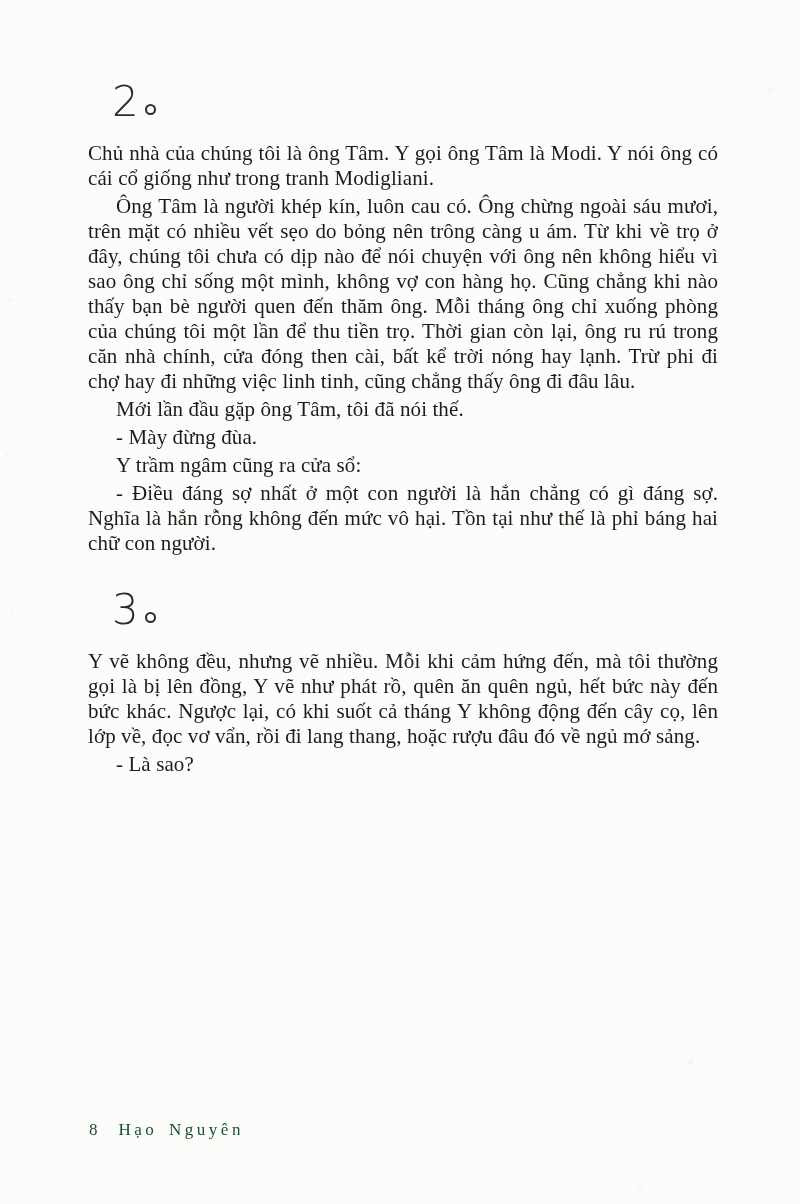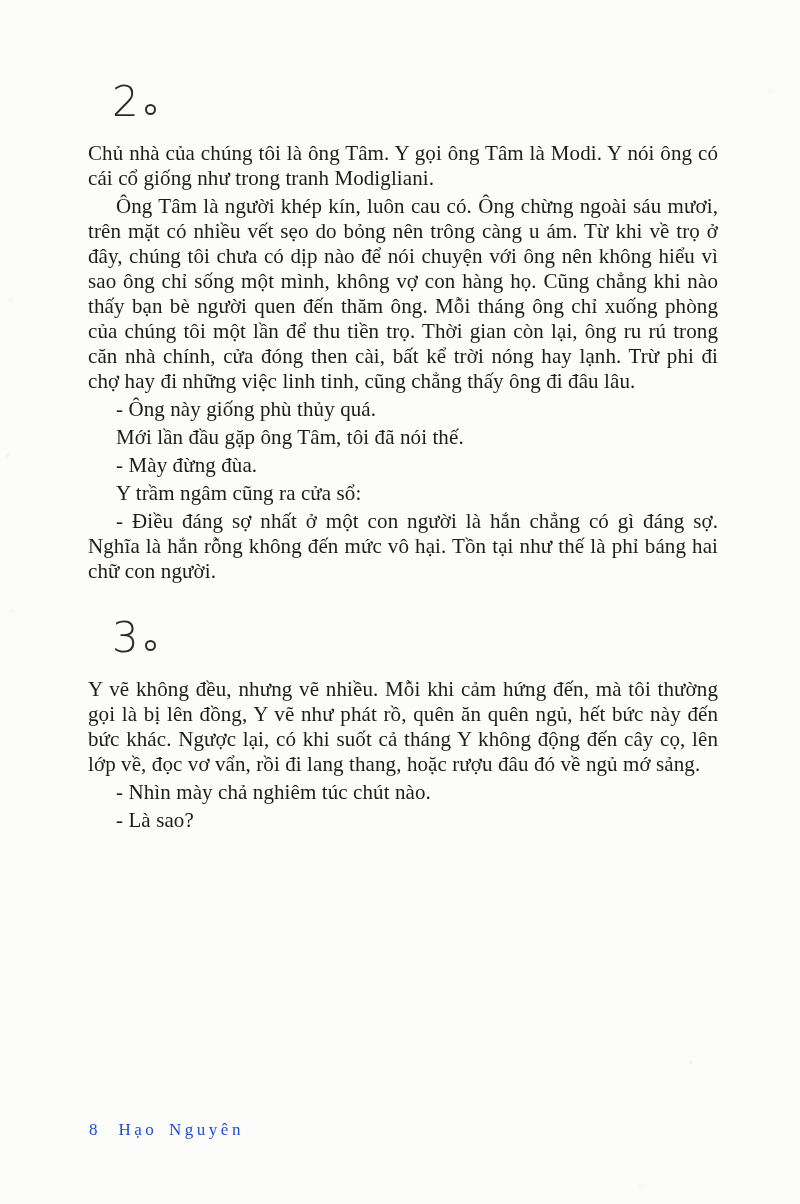--- a/index.html
+++ b/index.html
@@ -66,21 +66,21 @@
     letter-spacing: 0.1px;
   }
   p.indent {
     text-indent: 28px;
   }
   .footer {
     position: absolute;
     left: 89px;
     top: 1120px;
     font-size: 17px;
-    color: #1d4ed8;
+    color: #14532d;
   }
   .footer .pagenum {
     display: inline-block;
     margin-right: 20px;
     letter-spacing: 1px;
   }
   .footer .author {
     letter-spacing: 3.5px;
     word-spacing: 4px;
   }
@@ -92,32 +92,30 @@
   <div class="scan-noise"></div>
 
   <div class="content">
 
     <div class="section-heading first">
       <span>2</span><span class="ring"></span>
     </div>
 
     <p>Chủ nhà của chúng tôi là ông Tâm. Y gọi ông Tâm là Modi. Y nói ông có cái cổ giống như trong tranh Modigliani.</p>
     <p class="indent">Ông Tâm là người khép kín, luôn cau có. Ông chừng ngoài sáu mươi, trên mặt có nhiều vết sẹo do bỏng nên trông càng u ám. Từ khi về trọ ở đây, chúng tôi chưa có dịp nào để nói chuyện với ông nên không hiểu vì sao ông chỉ sống một mình, không vợ con hàng họ. Cũng chẳng khi nào thấy bạn bè người quen đến thăm ông. Mỗi tháng ông chỉ xuống phòng của chúng tôi một lần để thu tiền trọ. Thời gian còn lại, ông ru rú trong căn nhà chính, cửa đóng then cài, bất kể trời nóng hay lạnh. Trừ phi đi chợ hay đi những việc linh tinh, cũng chẳng thấy ông đi đâu lâu.</p>
-    <p class="indent">- Ông này giống phù thủy quá.</p>
     <p class="indent">Mới lần đầu gặp ông Tâm, tôi đã nói thế.</p>
     <p class="indent">- Mày đừng đùa.</p>
     <p class="indent">Y trầm ngâm cũng ra cửa sổ:</p>
     <p class="indent">- Điều đáng sợ nhất ở một con người là hắn chẳng có gì đáng sợ. Nghĩa là hắn rỗng không đến mức vô hại. Tồn tại như thế là phỉ báng hai chữ con người.</p>
 
     <div class="section-heading">
       <span>3</span><span class="ring"></span>
     </div>
 
     <p>Y vẽ không đều, nhưng vẽ nhiều. Mỗi khi cảm hứng đến, mà tôi thường gọi là bị lên đồng, Y vẽ như phát rồ, quên ăn quên ngủ, hết bức này đến bức khác. Ngược lại, có khi suốt cả tháng Y không động đến cây cọ, lên lớp về, đọc vơ vẩn, rồi đi lang thang, hoặc rượu đâu đó về ngủ mớ sảng.</p>
-    <p class="indent">- Nhìn mày chả nghiêm túc chút nào.</p>
     <p class="indent">- Là sao?</p>
 
   </div>
 
   <div class="footer">
     <span class="pagenum">8</span><span class="author">Hạo Nguyên</span>
   </div>
 </div>
 
 </body></html>

